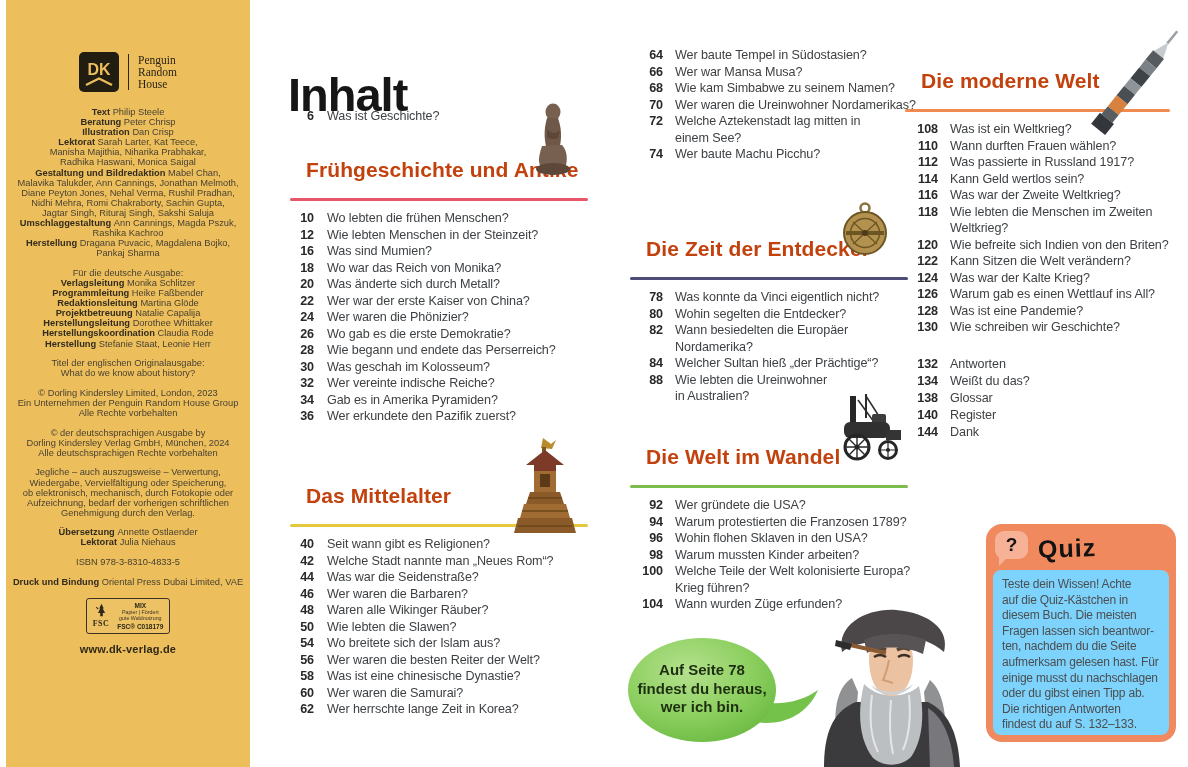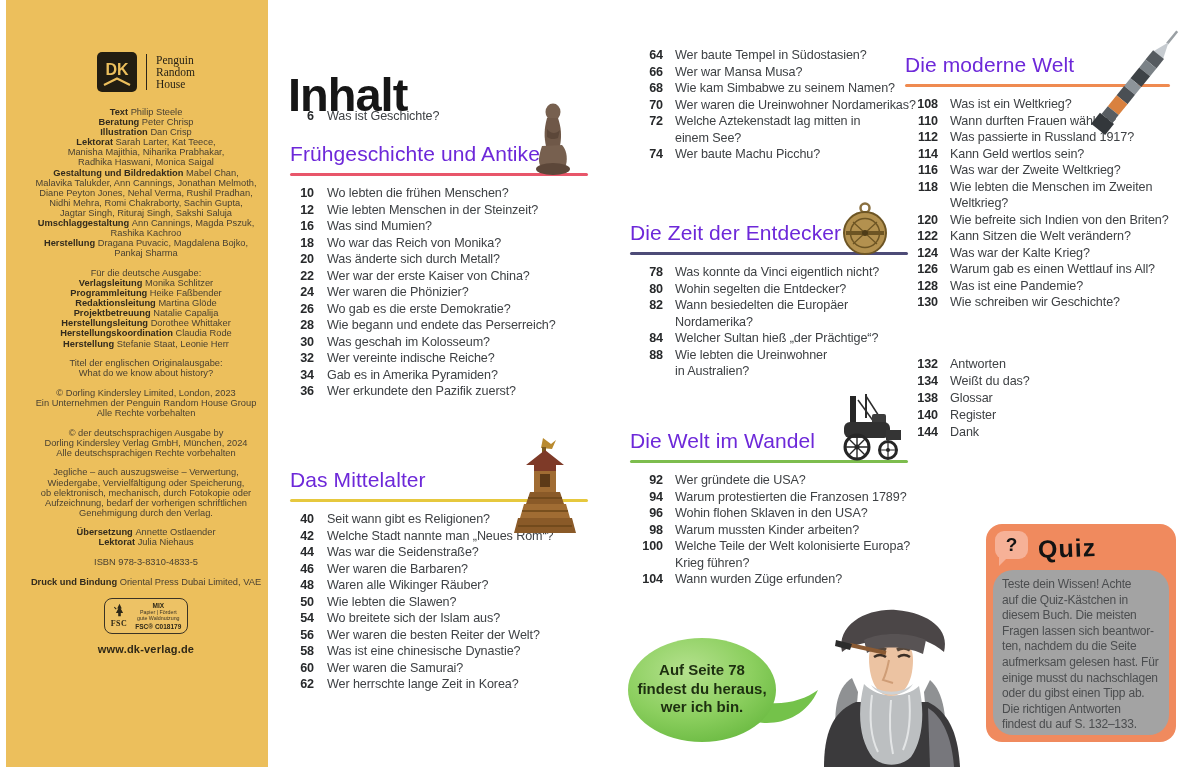--- a/index.html
+++ b/index.html
@@ -1,42 +1,42 @@
 <!DOCTYPE html>
 <html><head>
 <meta charset="utf-8">
 <style>
   html,body{margin:0;padding:0;background:#fff;}
   .page{position:relative;width:1188px;height:767px;background:#ffffff;overflow:hidden;
         font-family:"Liberation Sans",sans-serif;}
   
   .sidebar{position:absolute;left:6px;top:0;width:244px;height:767px;background:#ecbf5c;
-           text-align:center;color:#4a4132;padding-left:18px;}
+           text-align:center;color:#4a4132;}
   .brand{display:flex;align-items:center;justify-content:center;gap:9px;padding-top:52px;margin-bottom:15px;}
   .dk-box{width:40px;height:40px;flex:none;}
   .brand-divider{width:1px;height:36px;background:#2b2519;}
   .publisher{font-family:"Liberation Serif",serif;font-size:11.5px;line-height:12px;text-align:left;color:#241f15;}
   .sb-credits{font-size:9.3px;line-height:10.1px;color:#4a4132;}
   .sb-block{margin-bottom:9.5px;}
   .sb-line{white-space:nowrap;}
   .sb-line b{color:#332b1d;font-weight:bold;}
-  .fsc-box{display:inline-flex;border:1px solid #3a3325;border-radius:8px;padding:3px 6px;gap:8px;
+  .fsc-box{display:inline-flex;border:1px solid #3a3325;border-radius:3px;padding:3px 6px;gap:8px;
            align-items:center;margin:2px auto 9px;background:rgba(255,255,255,0.06);}
   .fsc-left{display:flex;flex-direction:column;align-items:center;}
   .fsc-word{font-family:"Liberation Serif",serif;font-size:8px;font-weight:bold;color:#2e2818;letter-spacing:0.5px;}
   .fsc-right{text-align:center;}
   .fsc-mix{font-size:6.5px;font-weight:bold;color:#2e2818;}
   .fsc-small{font-size:5.3px;color:#3a3325;line-height:6.2px;}
   .fsc-code{font-size:6.5px;font-weight:bold;color:#2e2818;margin-top:1px;}
   .site{font-weight:bold;font-size:11px;color:#2f2817;letter-spacing:0.2px;}
   
   .title-inhalt{position:absolute;left:288px;top:40px;font-size:47px;font-weight:800;
                 color:#161616;letter-spacing:-1px;line-height:1;}
   .sec{position:absolute;}
-  .sec-title{font-size:21px;font-weight:400;color:#6d28d9;line-height:24px;margin:0;letter-spacing:0.1px;white-space:nowrap;}
+  .sec-title{font-size:21px;font-weight:700;color:#c2410c;line-height:24px;margin:16px;letter-spacing:0.1px;white-space:nowrap;}
   .sec-rule{height:3px;border-radius:2px;margin-top:7px;position:relative;z-index:1;}
   .entries{margin-top:9px;}
   .entry{display:flex;font-size:12.6px;line-height:16.5px;color:#3e4144;letter-spacing:-0.1px;}
   .entry .num{font-weight:800;color:#27292b;text-align:right;flex:none;}
   .entry .txt{white-space:nowrap;}
   .w2 .num{width:24px;margin-right:13px;}
   .w3 .num{width:33px;margin-right:12px;}
   #intro{left:290px;top:108px;width:300px;}
   #intro .entries{margin-top:0;}
   #sec0{left:290px;top:142px;width:298px;}
@@ -58,21 +58,21 @@
   #illus-davinci{left:772px;top:600px;width:216px;height:167px;}
   
   #quiz{position:absolute;left:986px;top:524px;width:190px;height:218px;background:#f08a5e;
         border-radius:16px;z-index:3;}
   .q-bubble{position:absolute;left:9px;top:7px;width:33px;height:28px;background:#f6b197;border-radius:9px;
             display:flex;align-items:center;justify-content:center;font-weight:800;font-size:19px;color:#141414;}
   .q-bubble::after{content:"";position:absolute;left:4px;bottom:-7px;width:0;height:0;
             border:5px solid transparent;border-top-color:#f6b197;border-left-color:#f6b197;}
   .q-title{position:absolute;left:52px;top:10px;font-size:25px;font-weight:800;color:#131313;
            letter-spacing:1px;transform:rotate(-2deg);}
-  .q-body{position:absolute;left:7px;right:7px;top:46px;bottom:7px;background:#a3a3a3;border-radius:20px;
+  .q-body{position:absolute;left:7px;right:7px;top:46px;bottom:7px;background:#7dd3fc;border-radius:8px;
           padding:7px 9px;font-size:12px;line-height:15.6px;color:#4b4d4f;letter-spacing:-0.2px;}
   .q-body div{white-space:nowrap;}
   
   #bubble{position:absolute;left:626px;top:636px;width:200px;height:115px;z-index:4;}
   .bubble-text{position:absolute;left:0;top:25px;width:152px;text-align:center;font-weight:800;
                font-size:15px;line-height:18.5px;color:#1d2f10;}
   .bubble-text div{white-space:nowrap;}
 </style>
 </head>
 <body>

